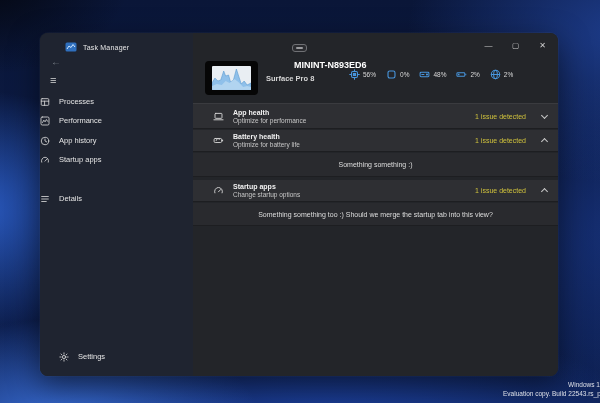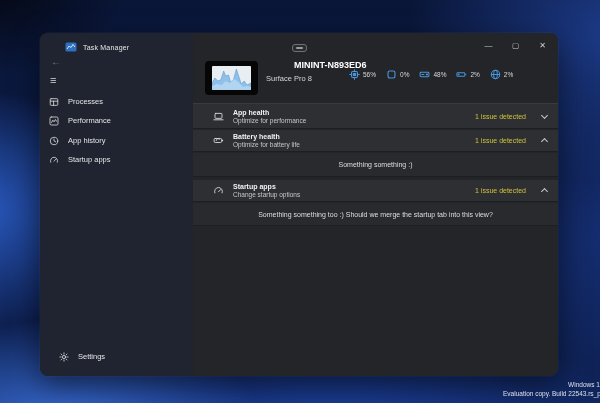--- a/index.html
+++ b/index.html
@@ -37,36 +37,36 @@
   .app-title { position:absolute; left:25px; top:9px; display:flex; align-items:center; gap:6px; }
   .app-title .t { font-size:7px; color:#e6e6e6; letter-spacing:0.2px; }
   .win-controls { position:absolute; right:2px; top:3px; display:flex; }
   .win-btn { width:27px; height:18px; display:flex; align-items:center; justify-content:center;
     color:#cfcfcf; font-size:8px; }
   .win-btn.max { font-size:7.5px; }
 
   
   .back-btn { position:absolute; left:11px; top:23px; color:#7b8089; font-size:10px; }
   .menu-btn { position:absolute; left:10px; top:41px; color:#d8d8d8; font-size:11px; }
-  .nav-item { position:absolute; left:0; width:153px; height:19px; display:flex; align-items:center; padding-left:9px; gap:9px; }
+  .nav-item { position:absolute; left:0; width:153px; height:19px; display:flex; align-items:center; padding-left:0; gap:9px; }
   .nav-item .lbl { font-size:7.5px; color:#e4e4e4; }
   .nav-item svg, .settings-item svg { flex:0 0 auto; }
   .settings-item { position:absolute; left:0; bottom:10px; width:153px; height:19px; display:flex; align-items:center; padding-left:19px; gap:9px; }
   .settings-item .lbl { font-size:7.5px; color:#e4e4e4; }
 
   
   .drag-pill { position:absolute; left:99px; top:11px; width:15px; height:8px;
     border:1px solid #6f7074; border-radius:3px; background:#2b2c30;
     display:flex; align-items:center; justify-content:center; }
   .drag-pill i { display:block; width:7px; height:1.5px; background:#9a9b9e; border-radius:1px; }
   .thumb { position:absolute; left:12px; top:28px; width:53px; height:34px;
     background:#060606; border-radius:4px; padding:5px 7px; }
   .thumb .screen { width:100%; height:100%; background:#e9eef3; border-radius:1px; overflow:hidden; }
   .dev-name { position:absolute; left:73px; top:27px; font-size:9px; font-weight:bold; color:#ffffff;margin-left:28px; }
-  .dev-model { position:absolute; left:73px; top:41px; font-size:7.5px; color:#d6d6d6; }
+  .dev-model { position:absolute; left:73px; top:41px; font-size:7.5px; color:#d6d6d6;font-weight:bold; }
   .stats { position:absolute; left:156px; top:36px; display:flex; align-items:center; gap:10px; }
   .stat { display:flex; align-items:center; gap:3px; }
   .stat .v { font-size:6.5px; color:#d9d9d9; }
   .hdr-divider { position:absolute; left:0; top:70px; width:365px; height:1px; background:#3a3b3f; }
 
   
   .hrow { position:absolute; left:0; width:365px; background:#2e2f33;
     border-bottom:1px solid #1d1e21; display:flex; align-items:center; padding-left:20px; gap:9px; }
   .htxt { display:flex; flex-direction:column; gap:1px; }
   .htitle { font-size:7px; font-weight:bold; color:#f1f1f1; }
@@ -131,20 +131,28 @@
 
     <div class="nav-item" style="top:117px">
       <svg width="10" height="10" viewBox="0 0 12 12" fill="none" stroke="#d9d9d9" stroke-width="1" stroke-linecap="round">
         <path d="M2,8.6 A4.3,4.3 0 1 1 10,8.6"></path>
           <line x1="6" y1="7.4" x2="8.4" y2="4.9"></line>
       </svg>
       <span class="lbl">Startup apps</span>
     </div>
 
 
+    <div class="nav-item" style="top:156px">
+      <svg width="10" height="10" viewBox="0 0 12 12" fill="none" stroke="#d9d9d9" stroke-width="1" stroke-linecap="round">
+        <line x1="2" y1="3" x2="10" y2="3"></line>
+          <line x1="2" y1="6" x2="10" y2="6"></line>
+          <line x1="2" y1="9" x2="7.5" y2="9"></line>
+      </svg>
+      <span class="lbl">Details</span>
+    </div>
 
 
     <div class="settings-item">
       <svg width="10" height="10" viewBox="0 0 12 12" fill="none" stroke="#d9d9d9" stroke-width="1" stroke-linecap="round">
         <circle cx="6" cy="6" r="1.9"></circle>
         <line x1="6" y1="1" x2="6" y2="2.6"></line>
           <line x1="6" y1="9.4" x2="6" y2="11"></line>
         <line x1="1" y1="6" x2="2.6" y2="6"></line>
           <line x1="9.4" y1="6" x2="11" y2="6"></line>
         <line x1="2.4" y1="2.4" x2="3.5" y2="3.5"></line>

